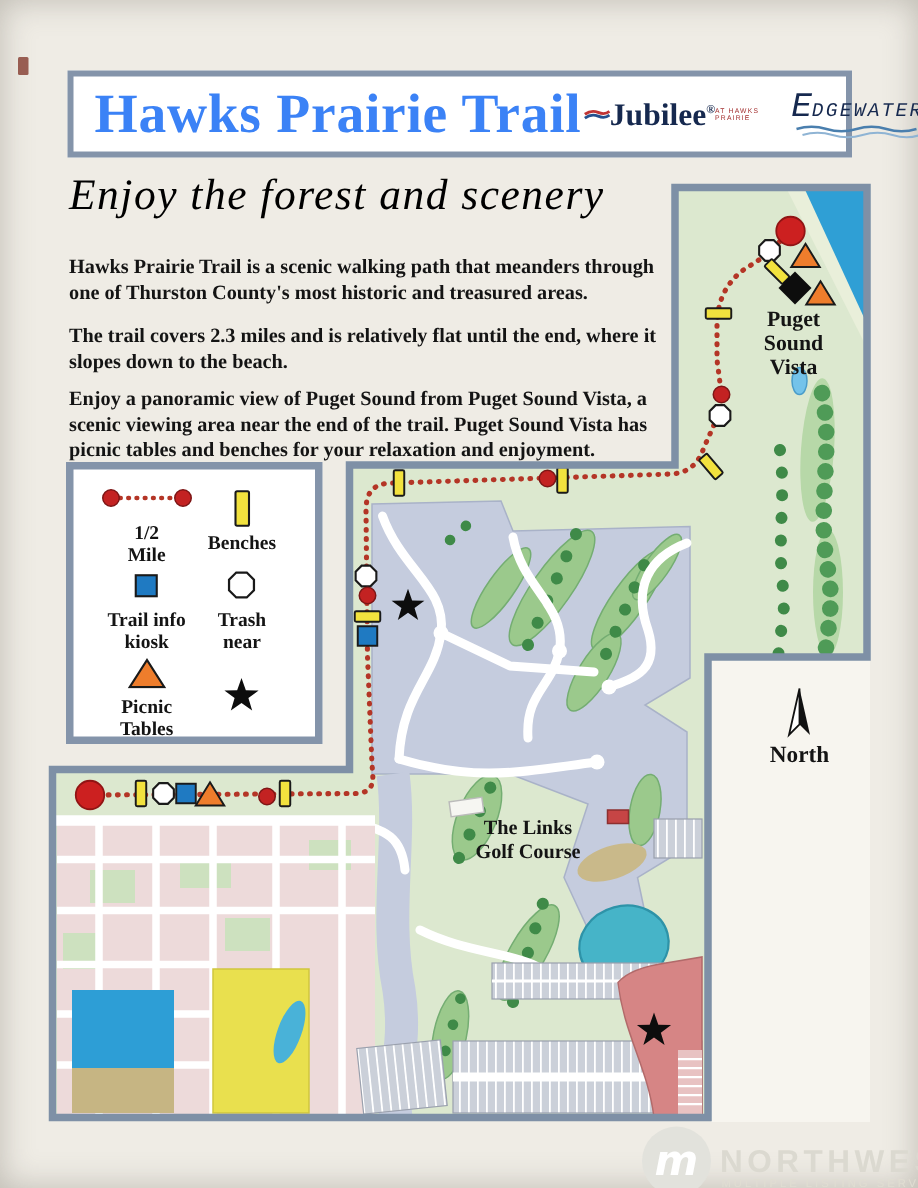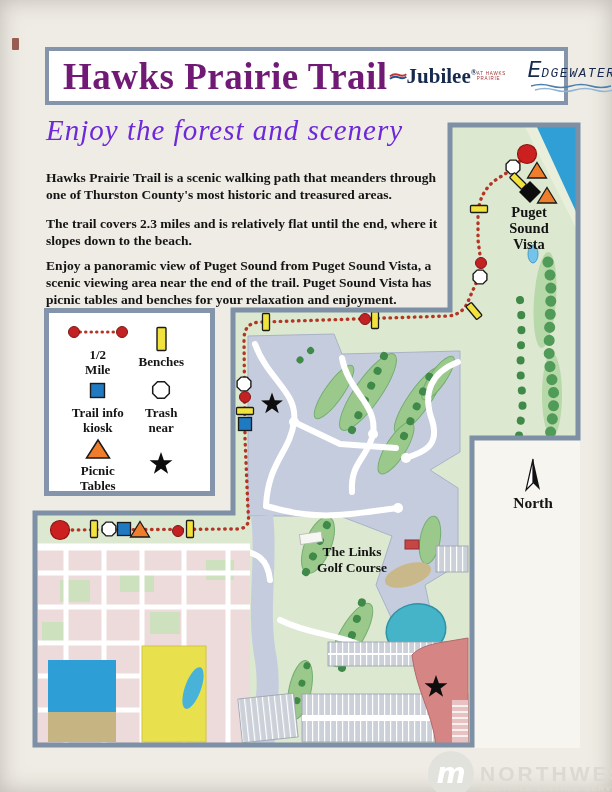--- a/index.html
+++ b/index.html
@@ -9,34 +9,34 @@
     font-family:"Liberation Serif", serif;
     box-shadow:inset 0 0 22px rgba(110,105,95,.38);
   }
   .speck{position:absolute;left:12px;top:38px;width:7px;height:12px;background:#8a4438;opacity:.85;border-radius:1px;}
   
   .titlebox{
     position:absolute;left:45px;top:47px;width:523px;height:58px;
     background:#ffffff;border:4px solid #8494aa;box-sizing:border-box;
     display:flex;align-items:center;
   }
-  .title{font-size:37px;font-weight:700;color:#701a75;margin-left:14px;letter-spacing:.5px;white-space:nowrap;}
+  .title{font-size:37px;font-weight:700;color:#3b82f6;margin-left:14px;letter-spacing:.5px;white-space:nowrap;}
   .logos{margin-left:auto;display:flex;align-items:center;gap:16px;padding-right:12px;}
   .jubilee{display:flex;flex-direction:row;align-items:center;line-height:1;}
   .jubilee .name{font-size:21px;color:#16294f;font-weight:600;}
   .jubilee .name sup{font-size:8px;}
   .jubilee .tagline{font-size:4.5px;color:#a43030;letter-spacing:.8px;margin-top:1px;font-family:"Liberation Sans",sans-serif;}
   .edgewater{display:flex;flex-direction:column;align-items:center;line-height:1;font-family:Liberation Mono, monospace;}
   .edgewater .wordmark{color:#16294f;font-style:italic;}
   .edgewater .initial{font-size:23px;}
   .edgewater .rest{font-size:13px;letter-spacing:1.5px;}
   
   .script-heading{
     position:absolute;left:46px;top:114px;width:400px;
-    font-style:italic;font-size:29px;color:#6d28d9;letter-spacing:1px;
+    font-style:italic;font-size:29px;color:#000000;letter-spacing:1px;
   }
   .para{position:absolute;left:46px;width:394px;font-size:13.5px;font-weight:700;color:#141414;line-height:1.26;}
   .p1{top:155px;} .p2{top:201px;} .p3{top:243px;}
   
   .legend{
     position:absolute;left:44px;top:308px;width:171px;height:188px;
     background:#fff;border:5px solid #8494aa;box-sizing:border-box;
     display:grid;grid-template-columns:1fr 1fr;grid-template-rows:1fr 1fr 1fr;
     align-items:center;justify-items:center;padding:6px 17px;
   }

